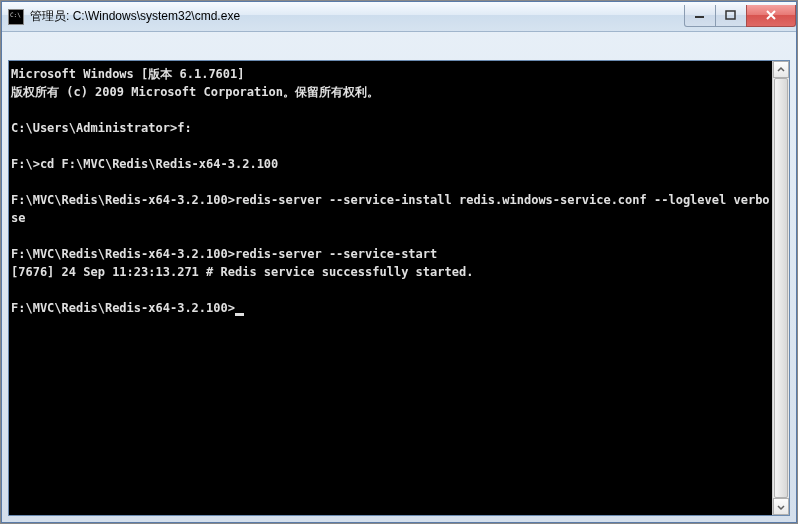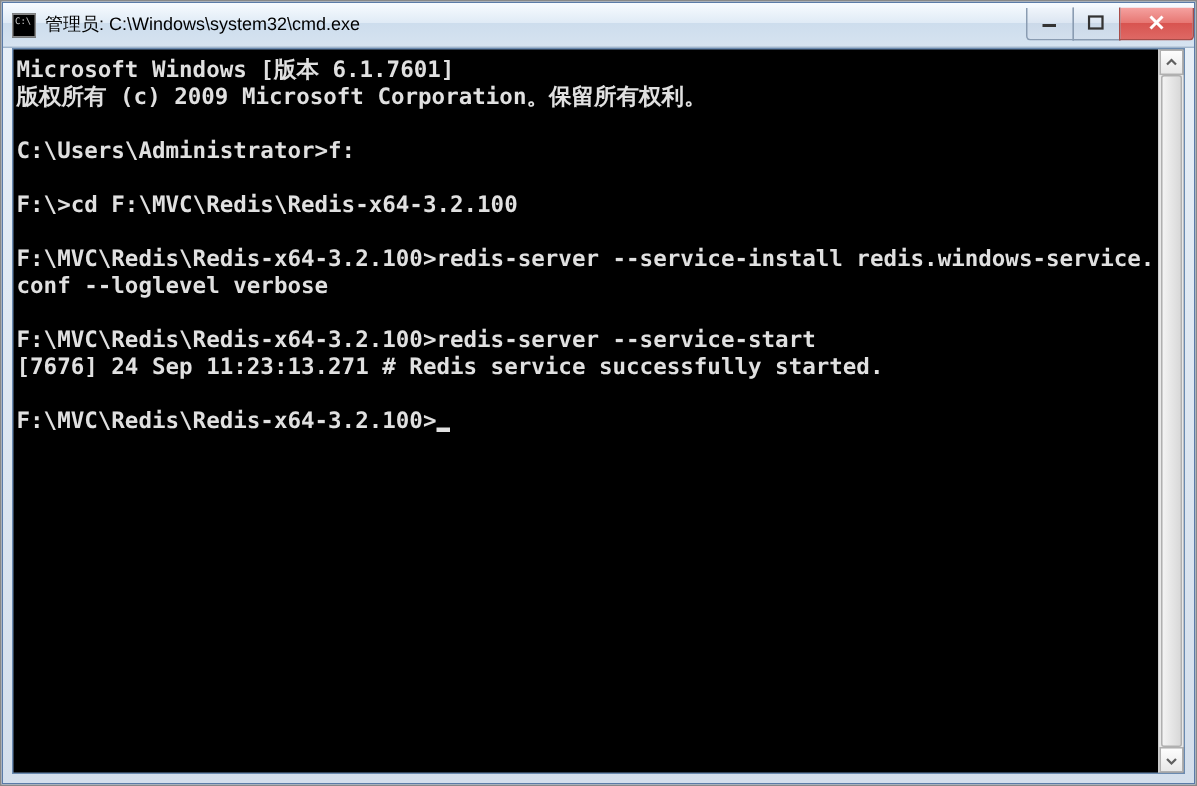--- a/index.html
+++ b/index.html
@@ -15,20 +15,21 @@
       overflow: hidden;
       border: 1px solid #888;
     }
     .window {
       width: 100%;
       height: 100%;
       display: flex;
       flex-direction: column;
       background: linear-gradient(to bottom, #e8f0f8 0%, #d4dfec 100%);
       border: 1px solid #5a7ba8;
+      gap: 28px;
     }
     .titlebar {
       height: 30px;
       background: linear-gradient(to bottom, #f7fbff 0%, #e0ebf6 45%, #cddded 46%, #d6e3f0 100%);
       display: flex;
       align-items: center;
       padding: 0 0 0 6px;
       border-bottom: 1px solid #a0b5cc;
     }
     .titlebar-icon {
@@ -93,21 +94,21 @@
       background: #000;
       border: 1px solid #6a8ab0;
       display: flex;
       position: relative;
     }
     .terminal {
       flex: 1;
       padding: 4px 2px;
       color: #e0e0e0;
       font-family: "NSimSun", "SimSun", "Consolas", monospace;
-      font-size: 15px;
+      font-size: 12px;
       line-height: 18px;
       white-space: pre-wrap;
       word-break: break-all;
       overflow: hidden;
       font-weight: bold;
     }
     .terminal .line {
       display: block;
     }
     .cursor {

